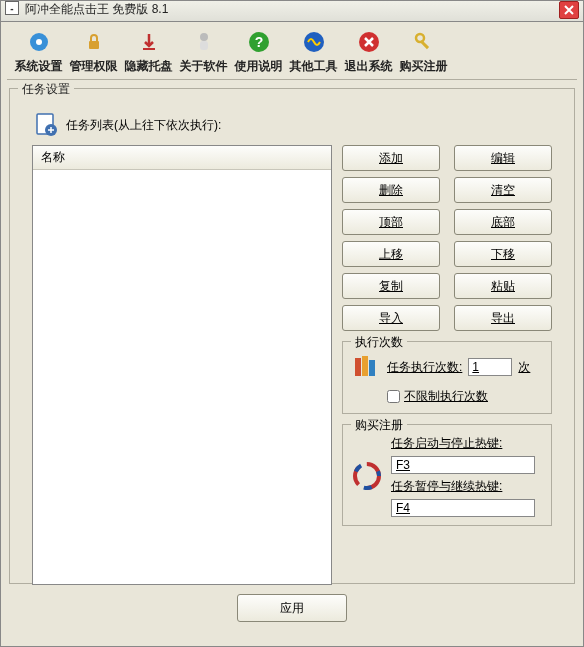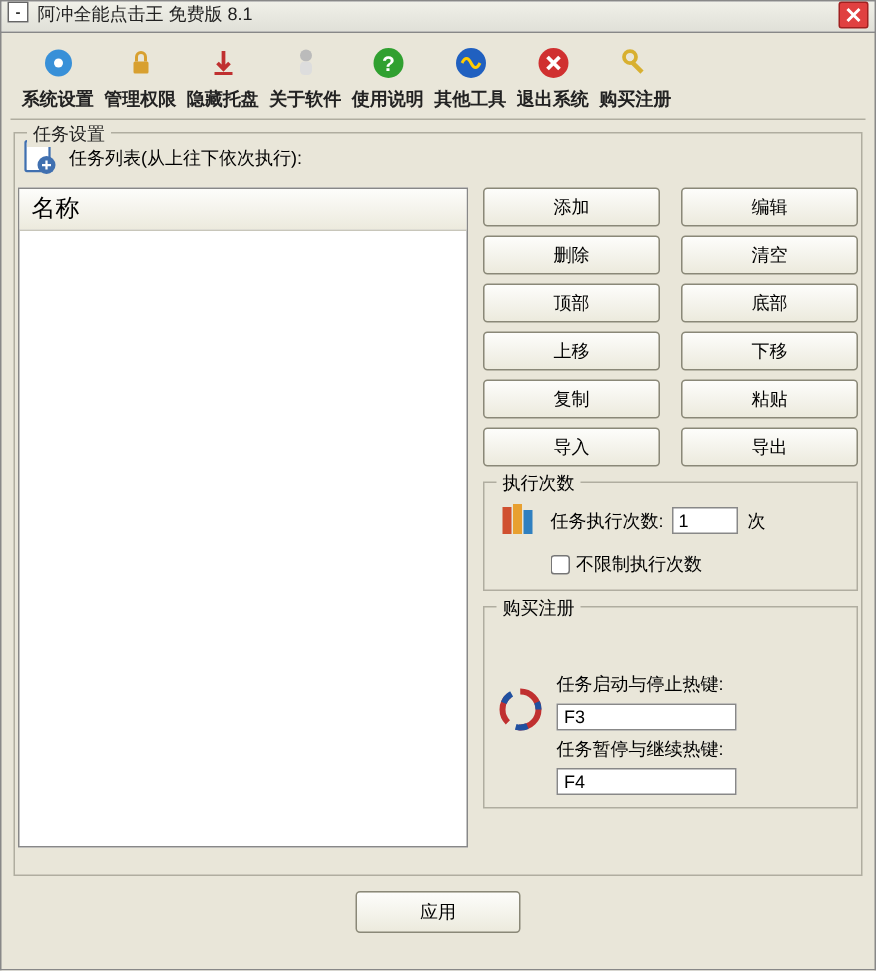--- a/index.html
+++ b/index.html
@@ -12,49 +12,49 @@
 .titlebar .close { width: 20px; height: 18px; background: #e04040; border: 1px solid #a02020; color: #fff; display: flex; align-items: center; justify-content: center; font-weight: bold; cursor: pointer; border-radius: 2px; }
 
 .workarea { background: #e9e6d9; height: 625px; border: 1px solid #888; border-top: none; }
 
 .toolbar { display: flex; padding: 4px 10px 2px 10px; gap: 0; }
 .toolbar .tool { display: flex; flex-direction: column; align-items: center; width: 55px; padding: 2px 0; cursor: pointer; }
 .toolbar .tool .ico { width: 28px; height: 28px; display: flex; align-items: center; justify-content: center; margin-bottom: 2px; }
 .toolbar .tool .lbl { font-size: 12px; color: #222; white-space: nowrap; font-weight: bold; }
 .toolbar-sep { height: 1px; background: #b0ada0; margin: 0 6px; }
 
-.groupbox { border: 1px solid #b0ada0; margin: 8px; position: relative; padding: 2px; background: #e9e6d9; }
+.groupbox { border: 1px solid #b0ada0; margin: 8px; position: relative; padding: 22px; background: #e9e6d9; }
 .groupbox > .legend { position: absolute; top: -8px; left: 8px; background: #e9e6d9; padding: 0 4px; font-size: 12px; color: #222; }
 
 .main-group { height: 496px; }
 
 .tasklist-header { display: flex; align-items: center; margin-bottom: 6px; }
 .tasklist-header .doc-ico { width: 28px; height: 28px; margin-right: 6px; }
 
 .main-row { display: flex; gap: 10px; height: 440px; }
 .listbox { width: 300px; height: 100%; background: #fff; border: 1px solid #888; }
-.listbox .colhead { background: linear-gradient(to bottom, #fdfdfb, #eceadd); border-bottom: 1px solid #c8c6ba; padding: 3px 8px; font-size: 16px; }
-
-.rightcol { flex: 1; display: flex; flex-direction: column; gap: 6px; }
+.listbox .colhead { background: linear-gradient(to bottom, #fdfdfb, #eceadd); border-bottom: 1px solid #c8c6ba; padding: 3px 8px; font-size: 12px; }
+
+.rightcol { flex: 1; display: flex; flex-direction: column; gap: 6px; text-decoration: underline; }
 .btngrid { display: grid; grid-template-columns: 1fr 1fr; gap: 6px 14px; }
 .btn { height: 26px; background: linear-gradient(to bottom, #fdfdfb, #eceadd); border: 1px solid #8a8878; border-radius: 3px; font-size: 12px; cursor: pointer; font-family: inherit; }
 
 .subgroup { border: 1px solid #b0ada0; position: relative; padding: 10px 8px 8px 8px; margin-top: 4px; }
 .subgroup > .legend { position: absolute; top: -8px; left: 8px; background: #e9e6d9; padding: 0 4px; font-size: 12px; }
 
 .exec-row { display: flex; align-items: center; gap: 6px; }
 .exec-row .book-ico { width: 30px; height: 30px; }
 .exec-row input[type=text] { width: 44px; height: 18px; border: 1px solid #888; padding: 0 3px; font-size: 12px; font-family: inherit; }
 .chkrow { margin-left: 36px; margin-top: 6px; display: flex; align-items: center; gap: 4px; }
 
 .hotkey-body { display: flex; gap: 8px; align-items: center; }
 .hotkey-body .rot-ico { width: 32px; height: 32px; }
-.hotkey-fields { display: flex; flex-direction: column; gap: 4px; flex: 1; margin-top: 33px; }
+.hotkey-fields { display: flex; flex-direction: column; gap: 4px; flex: 1; }
 .hotkey-fields label { font-size: 12px; }
-.hotkey-fields input { height: 18px; border: 1px solid #888; padding: 0 4px; font-size: 12px; width: 120px; font-family: inherit; }
+.hotkey-fields input { height: 18px; border: 1px solid #888; padding: 0 4px; font-size: 12px; width: 144px; font-family: inherit; }
 
 .apply-row { display: flex; justify-content: center; margin-top: 10px; }
 .apply-row .btn { width: 110px; height: 28px; }
 </style>
 </head>
 <body>
 
 <div class="titlebar">
   <span class="sys-icon"></span>
   <span class="title">阿冲全能点击王 免费版 8.1</span>

